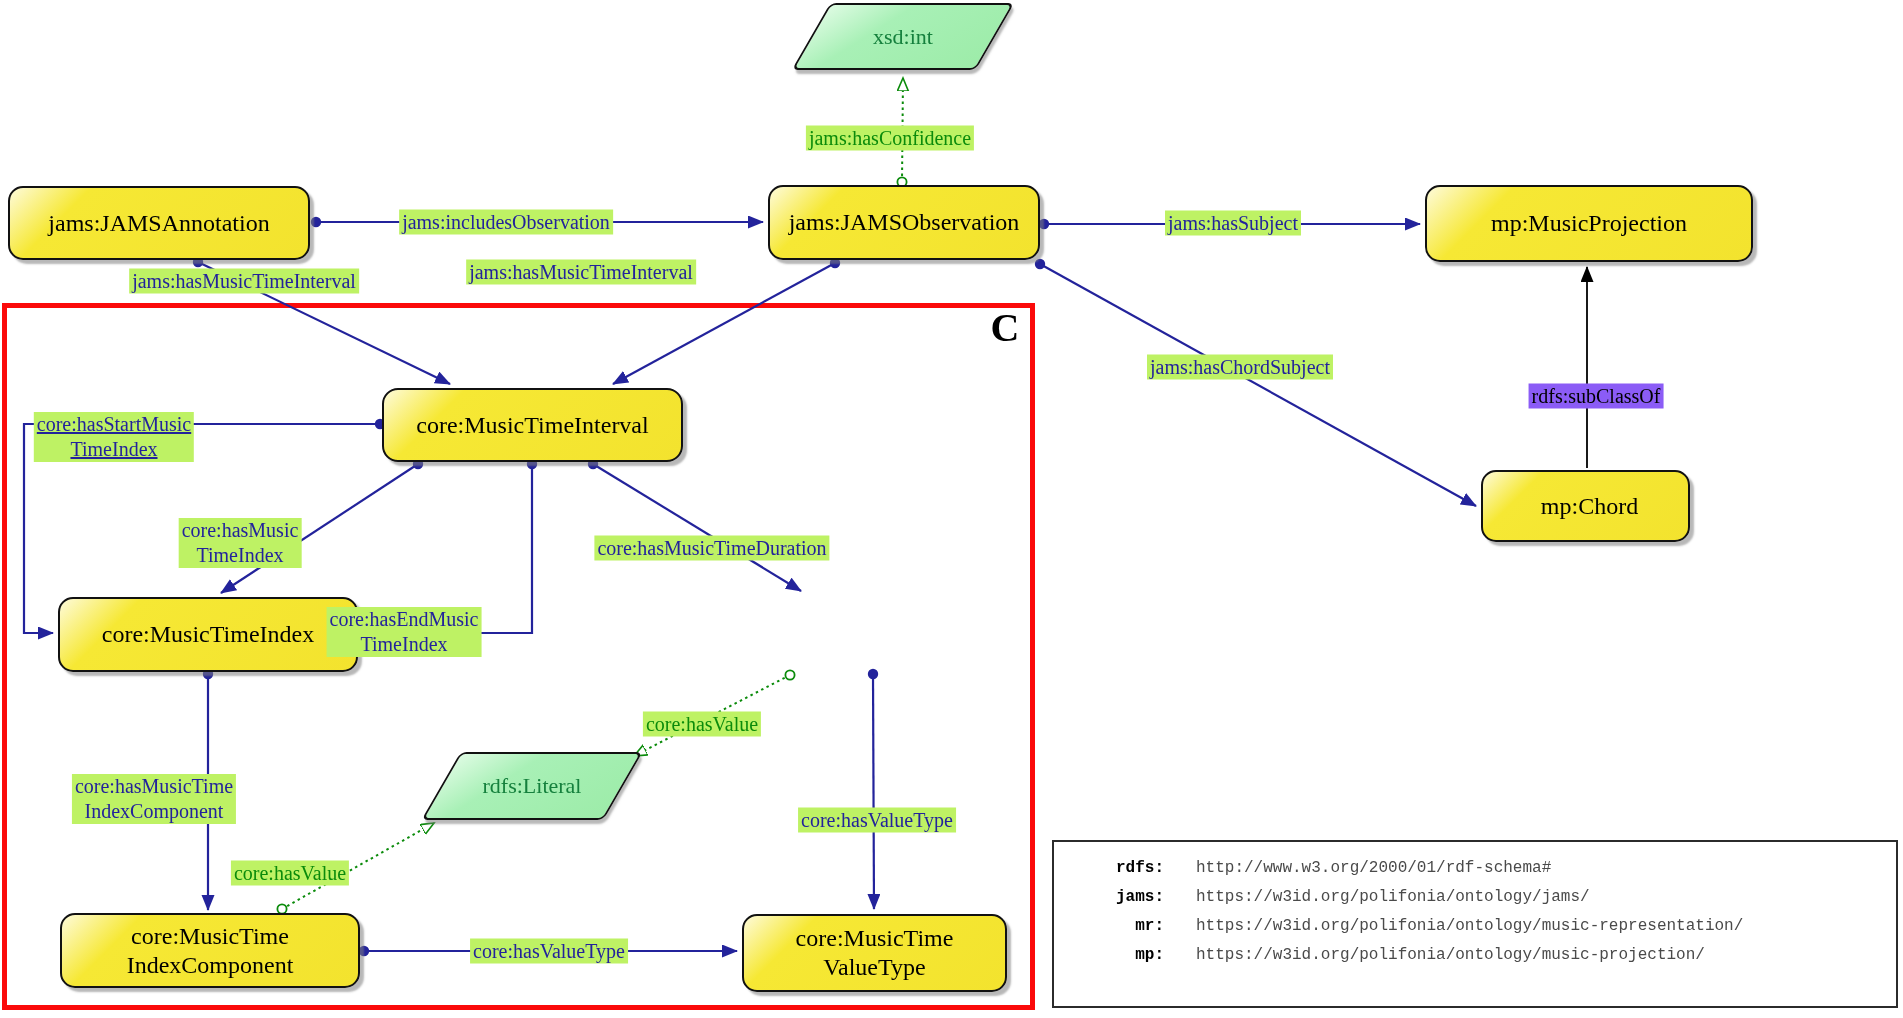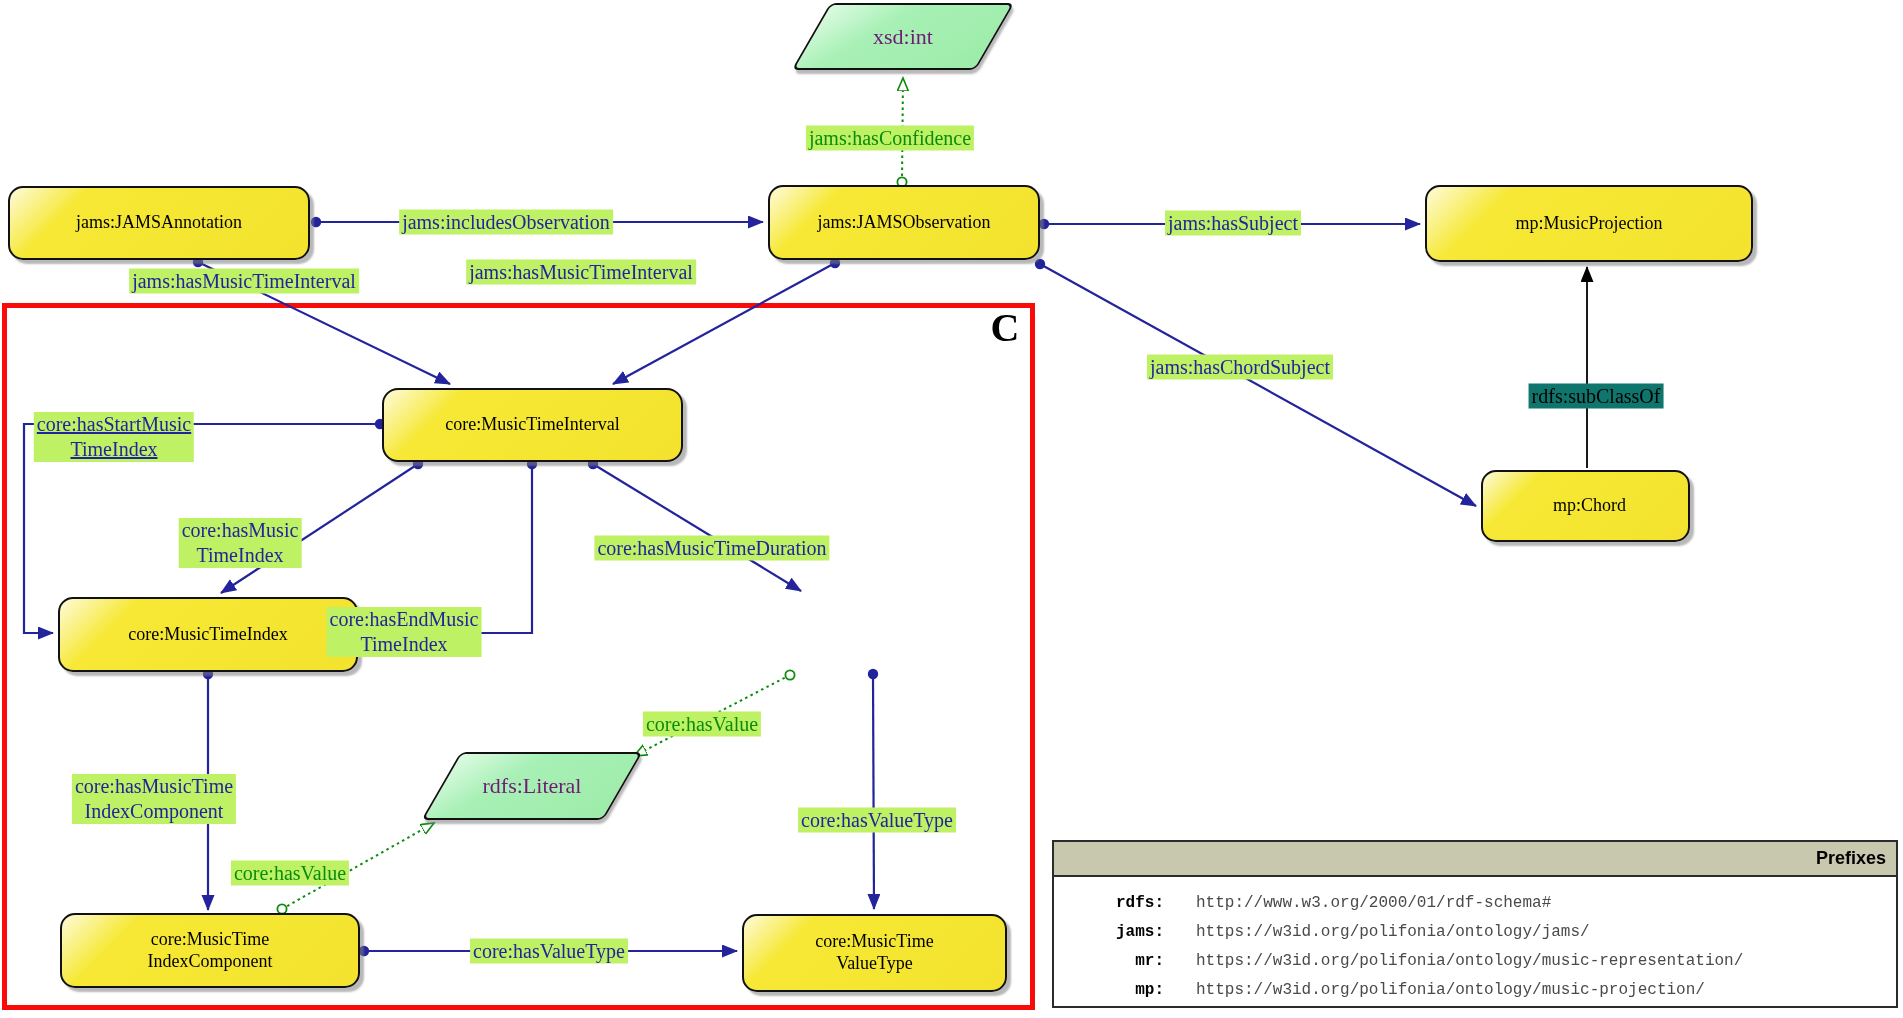--- a/index.html
+++ b/index.html
@@ -11,37 +11,37 @@
   .rframe{position:absolute;left:2px;top:303px;width:1033px;height:707px;
           border:5px solid #fb0a0a;box-sizing:border-box;z-index:1;background:transparent;}
   .clabel{position:absolute;left:985px;top:308px;width:40px;text-align:center;
           font-size:40px;font-weight:bold;color:#000;z-index:3;line-height:1;}
 
   
   .node{position:absolute;box-sizing:border-box;border:2px solid #111;border-radius:15px;
         background:linear-gradient(135deg,#fefbda 0%,#f6e834 22%,#f3e32e 100%);
         box-shadow:4px 4px 2px rgba(125,125,125,0.55);
         display:flex;align-items:center;justify-content:center;text-align:center;
-        font-size:18px;color:#000;z-index:3;white-space:pre-line;line-height:1.2;}
+        font-size:24px;color:#000;z-index:3;white-space:pre-line;line-height:1.2;}
 
   
   .para{position:absolute;z-index:3;}
   .para .shape{position:absolute;left:0;top:0;right:0;bottom:0;
         transform:skewX(-30deg);border:2px solid #111;box-sizing:border-box;
         background:linear-gradient(135deg,#ddfbe2 0%,#a8f0b6 35%,#9deca9 100%);
         border-radius:6px;box-shadow:4px 4px 2px rgba(125,125,125,0.55);}
   .para .ptext{position:absolute;left:0;top:0;right:0;bottom:0;display:flex;
-        align-items:center;justify-content:center;font-size:22px;color:#701a75;}
+        align-items:center;justify-content:center;font-size:22px;color:#15803d;}
 
   
   .elabel{position:absolute;transform:translate(-50%,-50%);z-index:4;
         font-size:20px;color:#23239b;background:#bef264;padding:0 3px;
         text-align:center;white-space:pre-line;line-height:1.25;}
   .elabel.green{color:#0b8b0b;}
-  .elabel.black{color:#000;background:#0f766e;}
+  .elabel.black{color:#000;background:#8b5cf6;}
 
   
   .prefixbox{position:absolute;left:1052px;top:840px;width:846px;height:168px;
         box-sizing:border-box;border:2px solid #2b2b2b;background:#ffffff;z-index:3;}
   .prefixbox .phead{height:33px;background:#c8c8ae;border-bottom:2px solid #2b2b2b;
         display:flex;align-items:center;justify-content:flex-end;padding:0 10px;
         font-family:"Liberation Sans","DejaVu Sans",sans-serif;font-weight:bold;font-size:18px;color:#000;}
   .prefixbox .prows{padding:12px 0 0 0;}
   .prefixrow{display:flex;line-height:29px;font-family:"Liberation Mono","DejaVu Sans Mono",monospace;font-size:16px;}
   .prefixrow .pfx{width:110px;text-align:right;font-weight:bold;color:#000;flex:0 0 110px;}
@@ -129,21 +129,20 @@
 TimeIndex</div>
   <div class="elabel" style="left:712px;top:548px;">core:hasMusicTimeDuration</div>
   <div class="elabel" style="left:154px;top:799px;">core:hasMusicTime
 IndexComponent</div>
   <div class="elabel green" style="left:290px;top:873px;">core:hasValue</div>
   <div class="elabel green" style="left:702px;top:724px;">core:hasValue</div>
   <div class="elabel" style="left:549px;top:951px;">core:hasValueType</div>
   <div class="elabel" style="left:877px;top:820px;">core:hasValueType</div>
 
   <div class="prefixbox">
-    <div class="phead">Prefixes</div>
     <div class="prows">
       <div class="prefixrow">
         <span class="pfx">rdfs:</span>
         <span class="uri">http://www.w3.org/2000/01/rdf-schema#</span>
       </div>
       <div class="prefixrow">
         <span class="pfx">jams:</span>
         <span class="uri">https://w3id.org/polifonia/ontology/jams/</span>
       </div>
       <div class="prefixrow">

